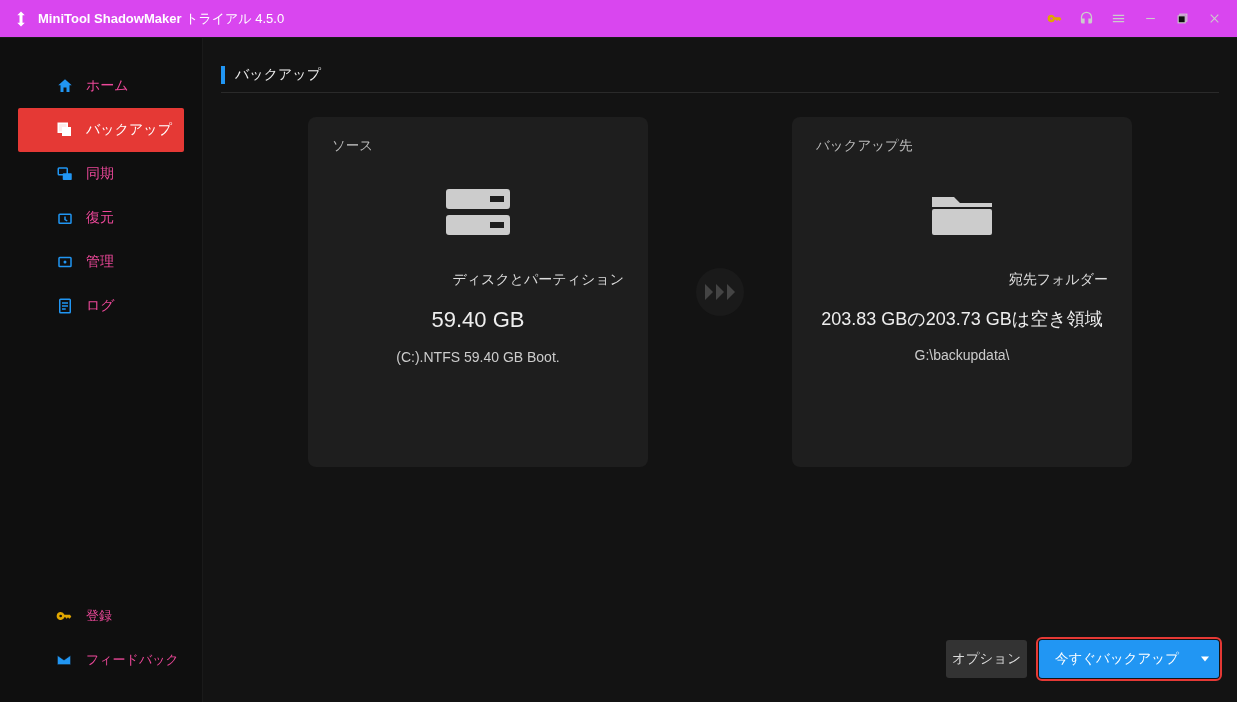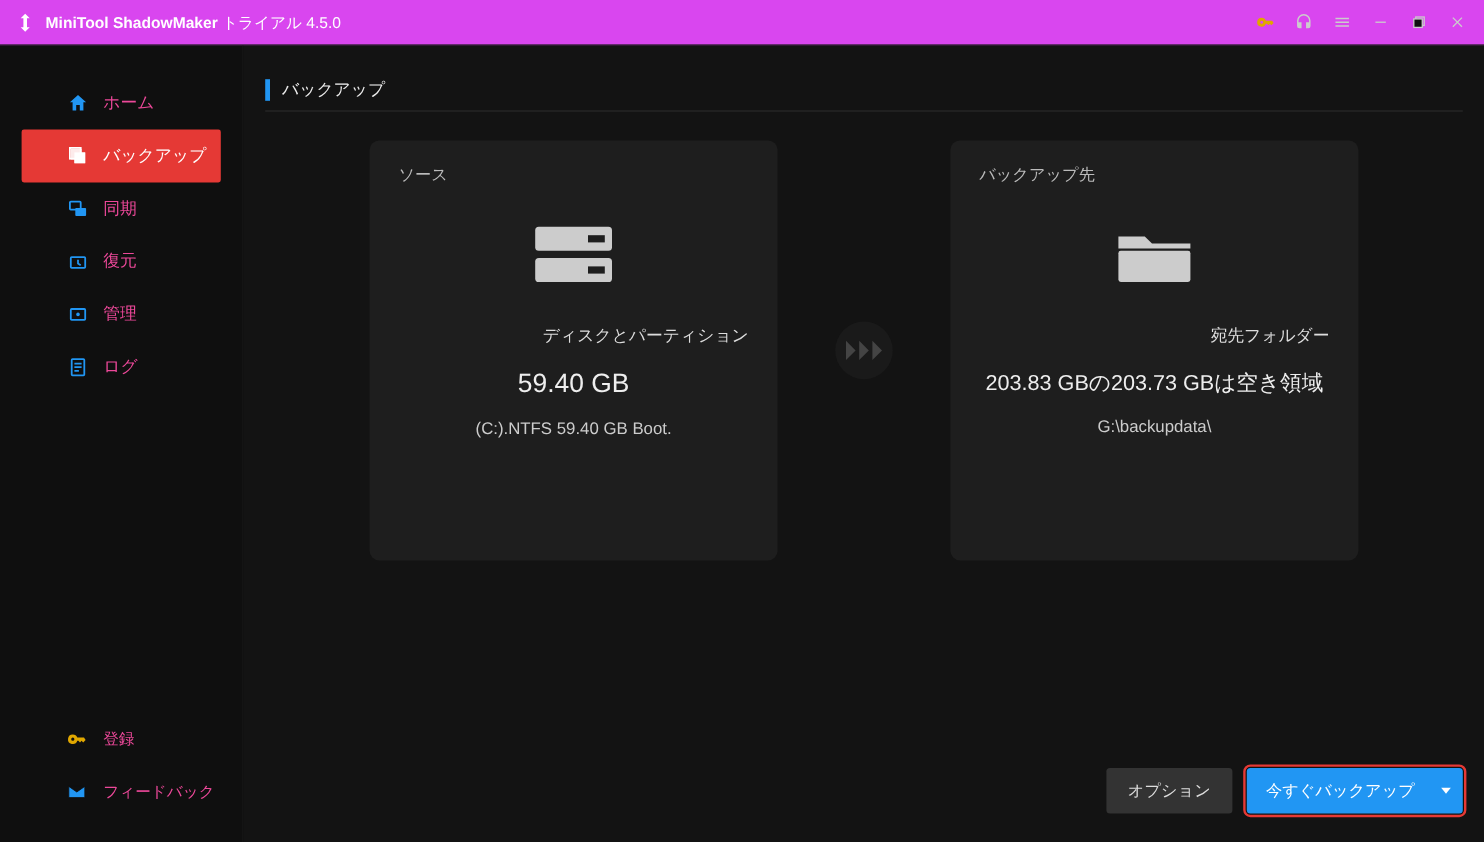--- a/index.html
+++ b/index.html
@@ -124,21 +124,21 @@
     padding: 0 0 24px 0;
     gap: 12px;
   }
   .btn {
     height: 38px;
     border-radius:3px;
     font-size:13.5px;
     display:flex;
     align-items:center;
     justify-content:center;
-    padding: 0 18px;
+    padding: 0 6px;
     cursor:pointer;
     border:none;
   }
   .btn.secondary {
     background:#333;
     color:#ddd;
   }
   .btn.primary {
     background:#2196f3;
     color:#fff;

